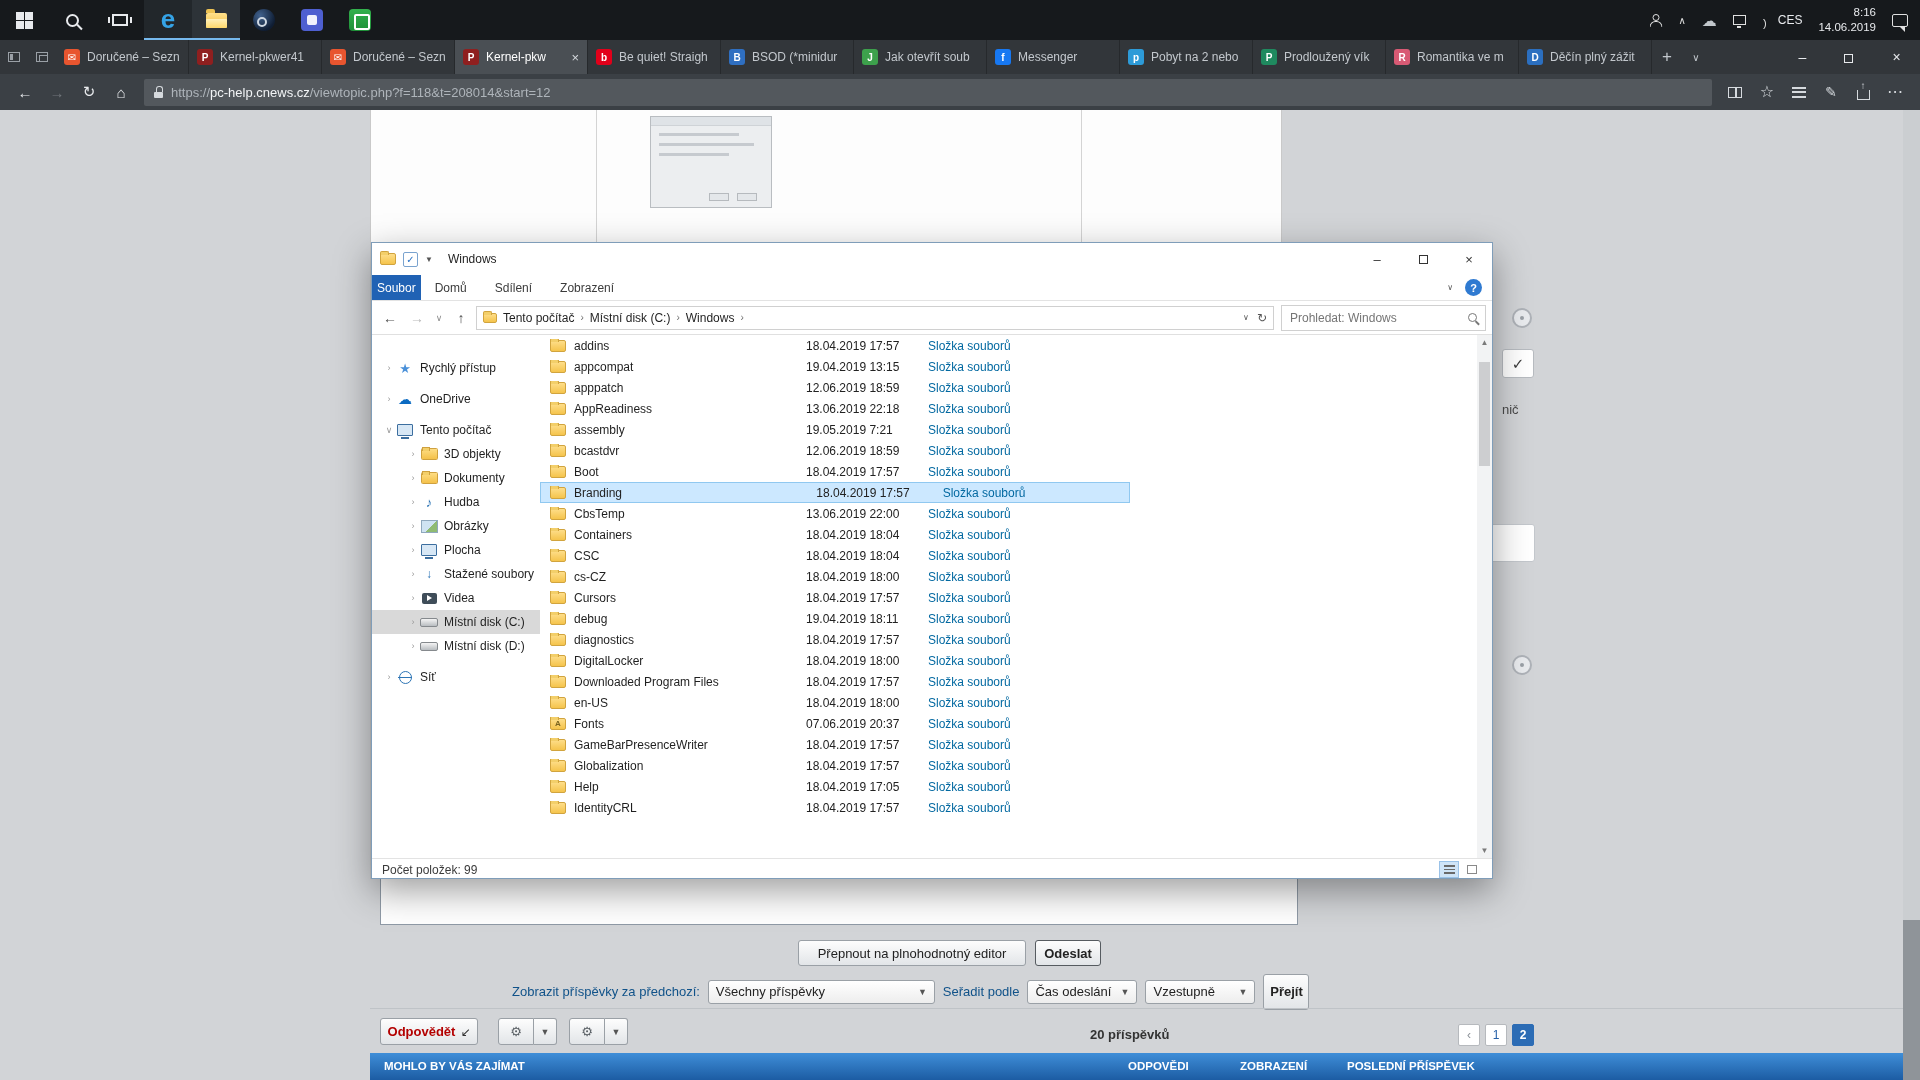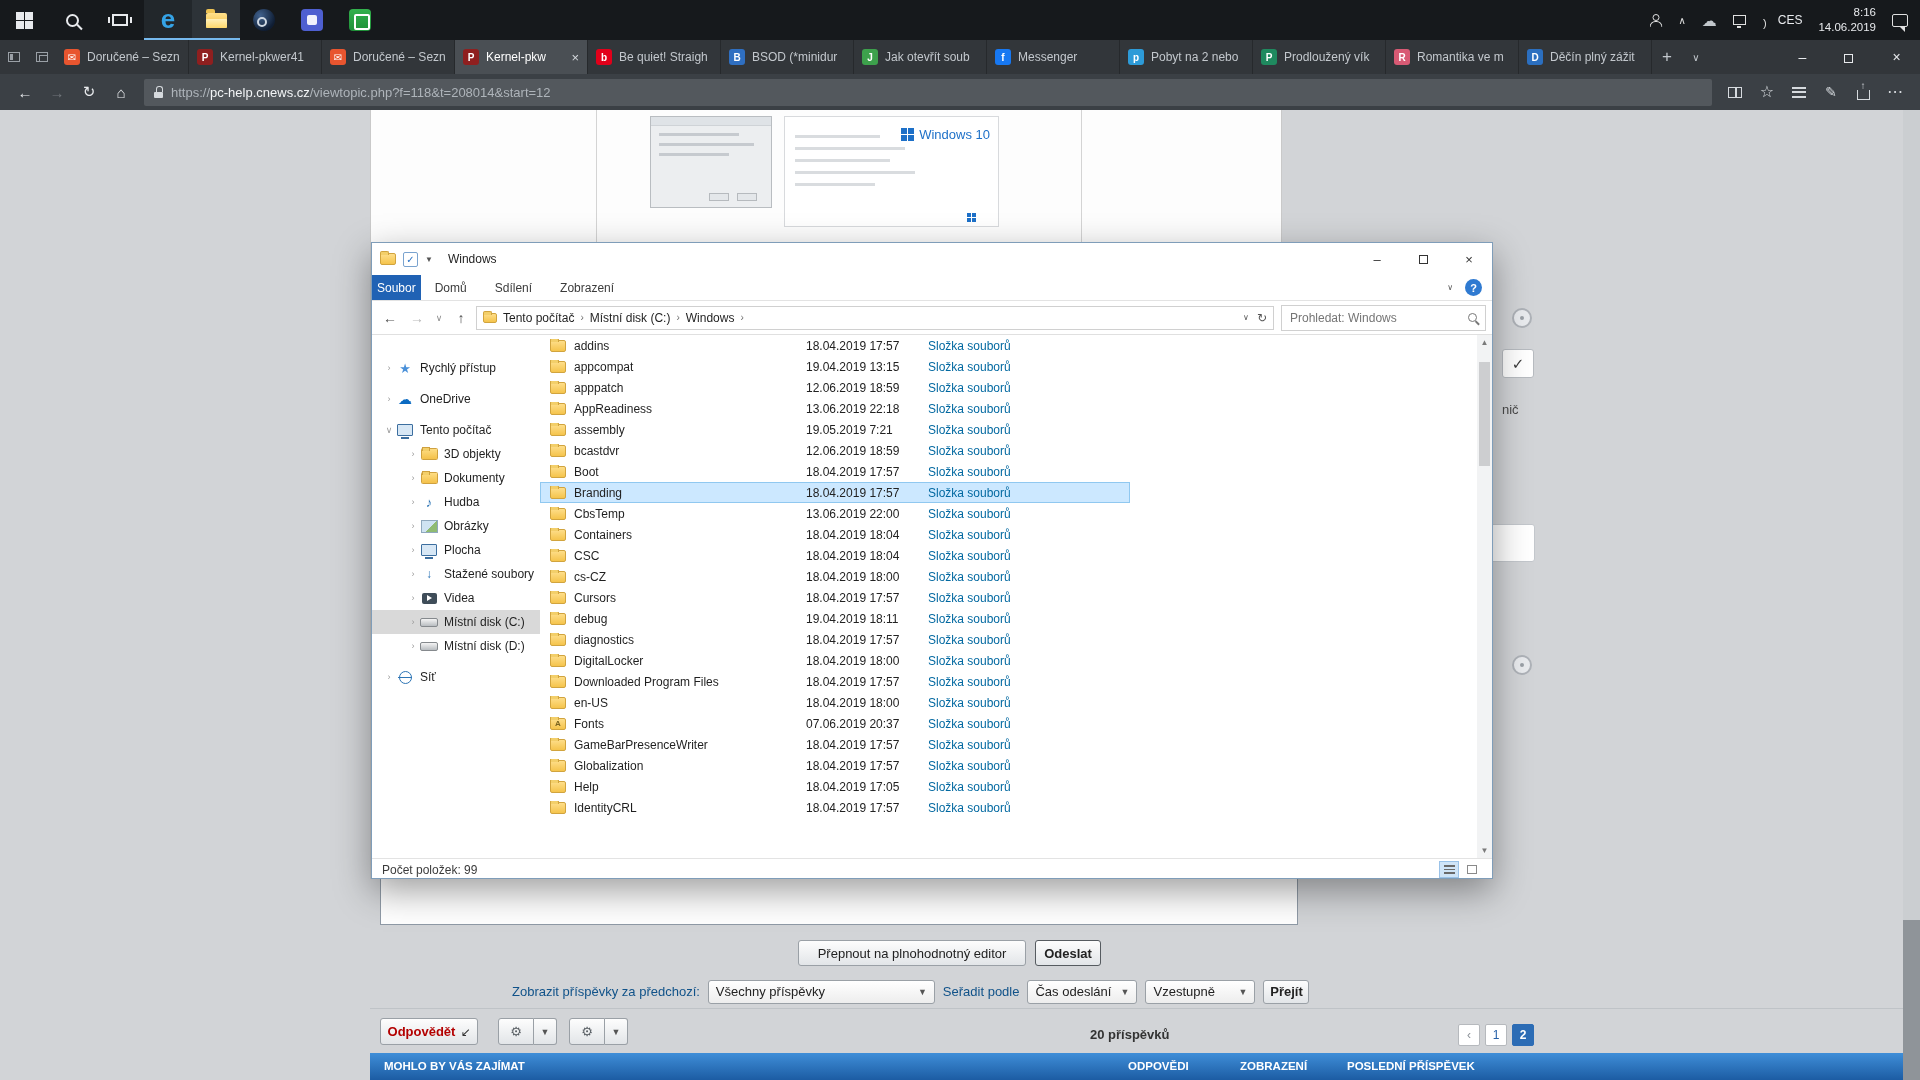--- a/index.html
+++ b/index.html
@@ -103,21 +103,21 @@
   .bgbit-text{position:absolute;left:1502px;top:292px;font-size:13px;color:#4a4a4a;}
   .bgbit-box{position:absolute;left:1489px;top:414px;width:46px;height:38px;background:#fff;border:1px solid #c3c7cc;border-radius:3px;}
   .ta{position:absolute;left:380px;top:766px;width:918px;height:49px;background:#fff;border:1px solid #8f9aa6;}
   .btn{display:inline-flex;align-items:center;justify-content:center;background:linear-gradient(#fdfdfd,#e2e5e8);border:1px solid #9aa0a6;border-radius:3px;font-size:13px;color:#222;}
   .switch-btn{position:absolute;left:798px;top:830px;width:228px;height:26px;}
   .submit-btn{position:absolute;left:1035px;top:830px;width:66px;height:26px;font-weight:bold;border-color:#565b60;}
   .display-row{position:absolute;left:512px;top:869px;height:25px;display:flex;align-items:center;gap:8px;font-size:13px;color:#105289;}
   .select{display:inline-flex;align-items:center;justify-content:space-between;background:linear-gradient(#fff,#ededed);border:1px solid #9aa0a6;border-radius:3px;font-size:13px;color:#222;padding:0 7px;height:24px;}
   .select .arrow{color:#555;font-size:9px;margin-left:8px;}
   .w227{width:227px;gap:8px;}.w110{width:110px;}
-  .go-btn{width:46px;height:24px;font-weight:bold;}
+  .go-btn{width:46px;height:36px;font-weight:bold;}
   .form-hr{position:absolute;left:370px;top:898px;width:1533px;height:1px;background:#bfc3c7;}
   .reply-btn{position:absolute;left:380px;top:908px;width:98px;height:27px;gap:5px;font-weight:bold;color:#b30000;}
   .reply-btn .ric{color:#333;font-size:12px;font-weight:normal;}
   .tool-group{position:absolute;top:908px;display:flex;}
   .tg1{left:498px;}.tg2{left:569px;}
   .tool-btn{width:36px;height:27px;border-radius:3px 0 0 3px;}
   .tool-dd{width:23px;height:27px;border-left:none;border-radius:0 3px 3px 0;font-size:9px;color:#555;}
   .gear{color:#5b6166;font-size:13px;}
   .post-count{position:absolute;left:1090px;top:917px;font-size:13px;font-weight:bold;color:#333;}
   .pagination{position:absolute;left:1458px;top:914px;display:flex;gap:5px;}
@@ -187,21 +187,21 @@
   .cols{height:24px;display:flex;align-items:center;color:#555;}
   .col{padding-left:8px;border-right:1px solid #ececec;height:18px;display:flex;align-items:center;flex:none;}
   .col.name{width:258px;padding-left:32px;}
   .col.date{width:122px;}
   .col.type{width:120px;}
   .col.size{width:90px;}
   .frow{height:21px;display:flex;align-items:center;width:590px;}
   .frow .c-name{width:258px;display:flex;align-items:center;padding-left:10px;gap:8px;flex:none;overflow:hidden;white-space:nowrap;}
   .frow .c-date{width:122px;padding-left:8px;flex:none;color:#222;}
   .frow .c-type{width:120px;padding-left:8px;flex:none;color:#0369a1;}
-  .frow.selected{background:#cce8ff;box-shadow:inset 0 0 0 1px #90c8f0;}
+  .frow.selected{background:#cce8ff;box-shadow:inset 0 0 0 1px #90c8f0;text-align:center;}
   .ex-scroll{position:absolute;right:0;top:0;bottom:0;width:15px;background:#f2f3f4;}
   .ex-scroll .ar{position:absolute;left:0;right:0;text-align:center;font-size:8px;color:#7a7a7a;}
   .ex-scroll .up{top:3px;}
   .ex-scroll .dn{bottom:3px;}
   .ex-thumb{position:absolute;top:27px;left:2px;width:11px;height:104px;background:#cdced0;}
   .ex-status{height:22px;border-top:1px solid #e3e3e3;display:flex;align-items:center;padding:0 10px;font-size:12px;color:#3b3b3b;}
   .view-toggles{margin-left:auto;display:flex;gap:3px;}
   .vt{width:20px;height:17px;display:flex;align-items:center;justify-content:center;border:1px solid transparent;}
   .vt.active{background:#cfe4f7;border-color:#9ac2e8;}
   .vt-detail{width:11px;height:9px;background:linear-gradient(#6a6a6a 0 1.5px,transparent 1.5px 3.6px,#6a6a6a 3.6px 5.1px,transparent 5.1px 7.4px,#6a6a6a 7.4px 9px);}
@@ -381,42 +381,20 @@
       <div class="post-panel">
         <div class="v-div" style="left:225px"></div>
         <div class="v-div" style="left:710px"></div>
         <div class="thumb1">
           <div class="strip"></div>
           <div class="ln" style="top:16px;width:80px"></div>
           <div class="ln" style="top:26px;width:95px"></div>
           <div class="ln" style="top:36px;width:70px"></div>
           <div class="bt" style="left:58px"></div>
           <div class="bt" style="left:86px"></div>
-        </div>
-        <div class="thumb2">
-          <div class="t2-brand">
-            <span class="mini-flag">
-                <i></i>
-                <i></i>
-                <i></i>
-                <i></i>
-              </span>
-            <span>Windows 10</span>
-          </div>
-          <div class="ln" style="top:18px;width:85px"></div>
-          <div class="ln" style="top:30px;width:110px"></div>
-          <div class="ln" style="top:42px;width:95px"></div>
-          <div class="ln" style="top:54px;width:120px"></div>
-          <div class="ln" style="top:66px;width:80px"></div>
-          <span class="mini-flag sm t2-flag2">
-              <i></i>
-              <i></i>
-              <i></i>
-              <i></i>
-            </span>
         </div>
       </div>
 
       <div class="bgbit-circle" style="left:1512px;top:198px"></div>
       <div class="bgbit-check">✓</div>
       <div class="bgbit-text">nič</div>
       <div class="bgbit-box"></div>
       <div class="bgbit-circle" style="left:1512px;top:545px"></div>
 
       <div class="ta"></div>

